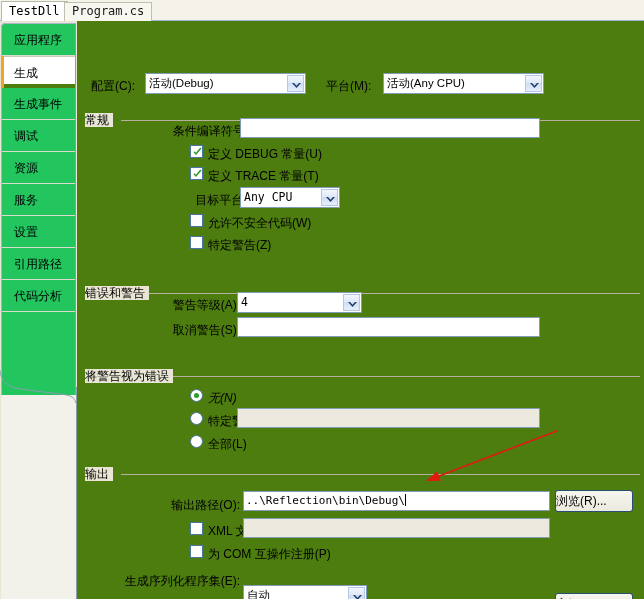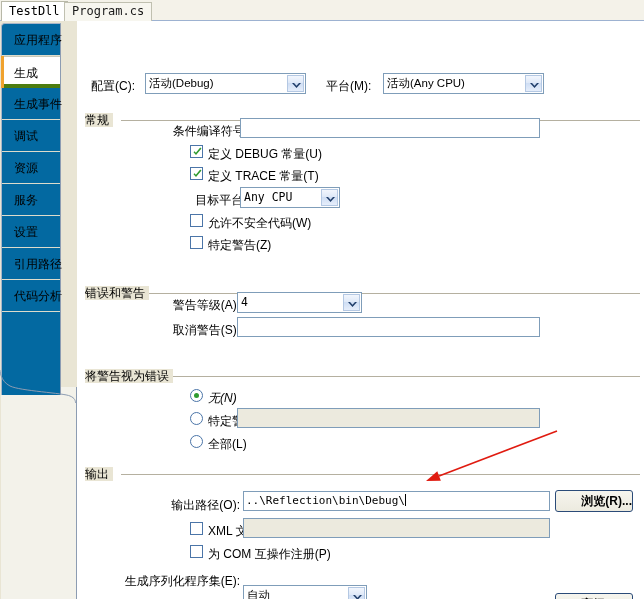--- a/index.html
+++ b/index.html
@@ -63,23 +63,23 @@
     left: 0; top: 21px;
     width: 644px;
     height: 578px;
     background: #e9e5d4;
   }
 
   
   #sidebar {
     position: absolute;
     left: 1px; top: 2px;
-    width: 60px;
+    width: 75px;
     height: 372px;
-    background: #0369a1;
+    background: #22c55e;
     border-right: 1px solid #8c9cb2;
     border-top: 1px solid #a9b6c8;
     border-left: 1px solid #a9b6c8;
     border-top-left-radius: 4px;
     box-sizing: border-box;
     font-family: Liberation Serif, serif;
   }
   #sidebar-tail {
     position: absolute;
     left: 1px;
@@ -128,21 +128,21 @@
     height: 32px;
     background: #f0a22e;
   }
 
   
   #content {
     position: absolute;
     left: 77px; top: 0;
     width: 567px;
     height: 578px;
-    background: #ffffff;
+    background: #4d7c0f;
   }
 
   
   .lbl {
     position: absolute;
     font-size: 12px;
     color: #000;
     white-space: nowrap;
     line-height: 14px;
   }
@@ -246,28 +246,27 @@
     width: 5px; height: 5px;
     border-radius: 50%;
     background: #2f9b2f;
   }
 
   .btn {
     position: absolute;
     box-sizing: border-box;
     height: 22px;
     line-height: 20px;
-    text-align: right;
+    text-align: left;
     background: linear-gradient(to bottom, #f6f5ee 0%, #eceadf 100%);
     border: 1px solid #2b4b78;
     border-radius: 3px;
     font-size: 12px;
     color: #000;
     white-space: nowrap;
-    font-weight: bold;
   }
 
   #arrow-overlay {
     position: absolute;
     left: 0; top: 0;
     width: 644px; height: 599px;
     pointer-events: none;
     z-index: 50;
   }
 </style>

